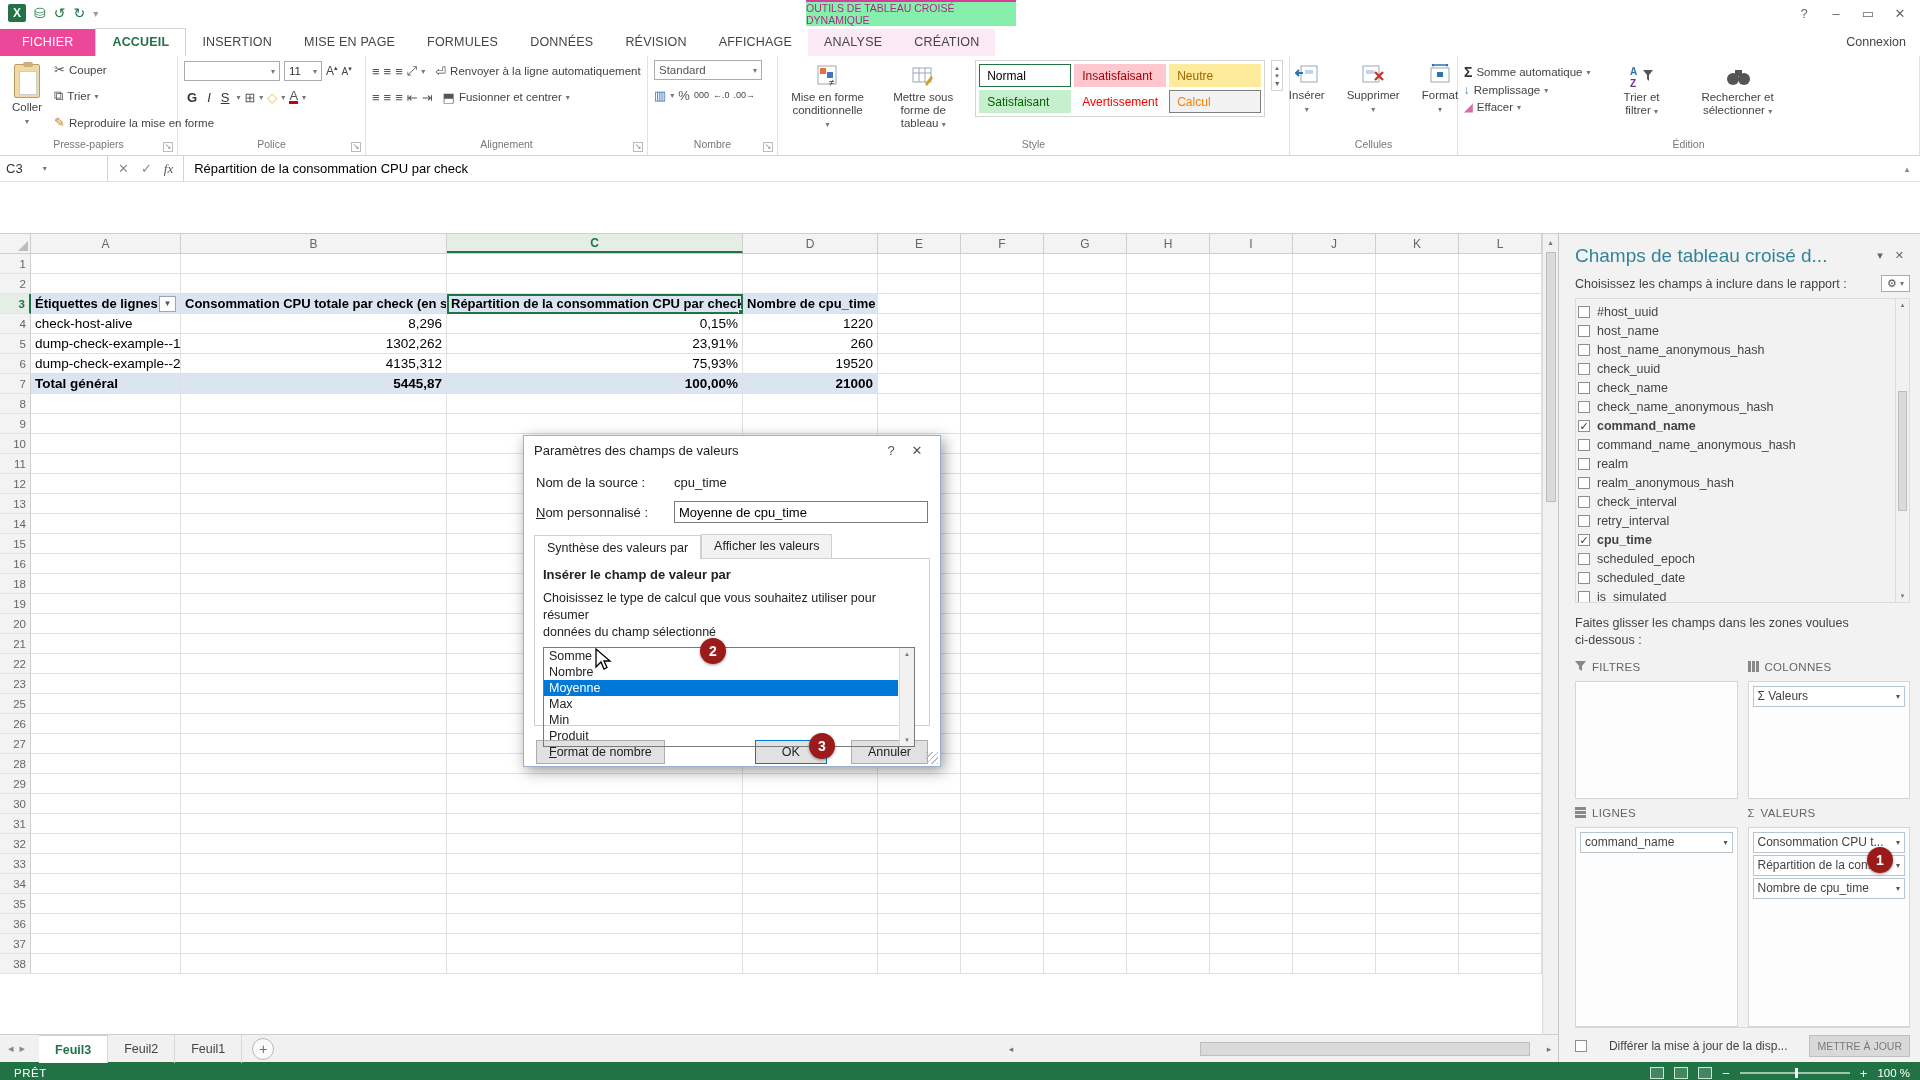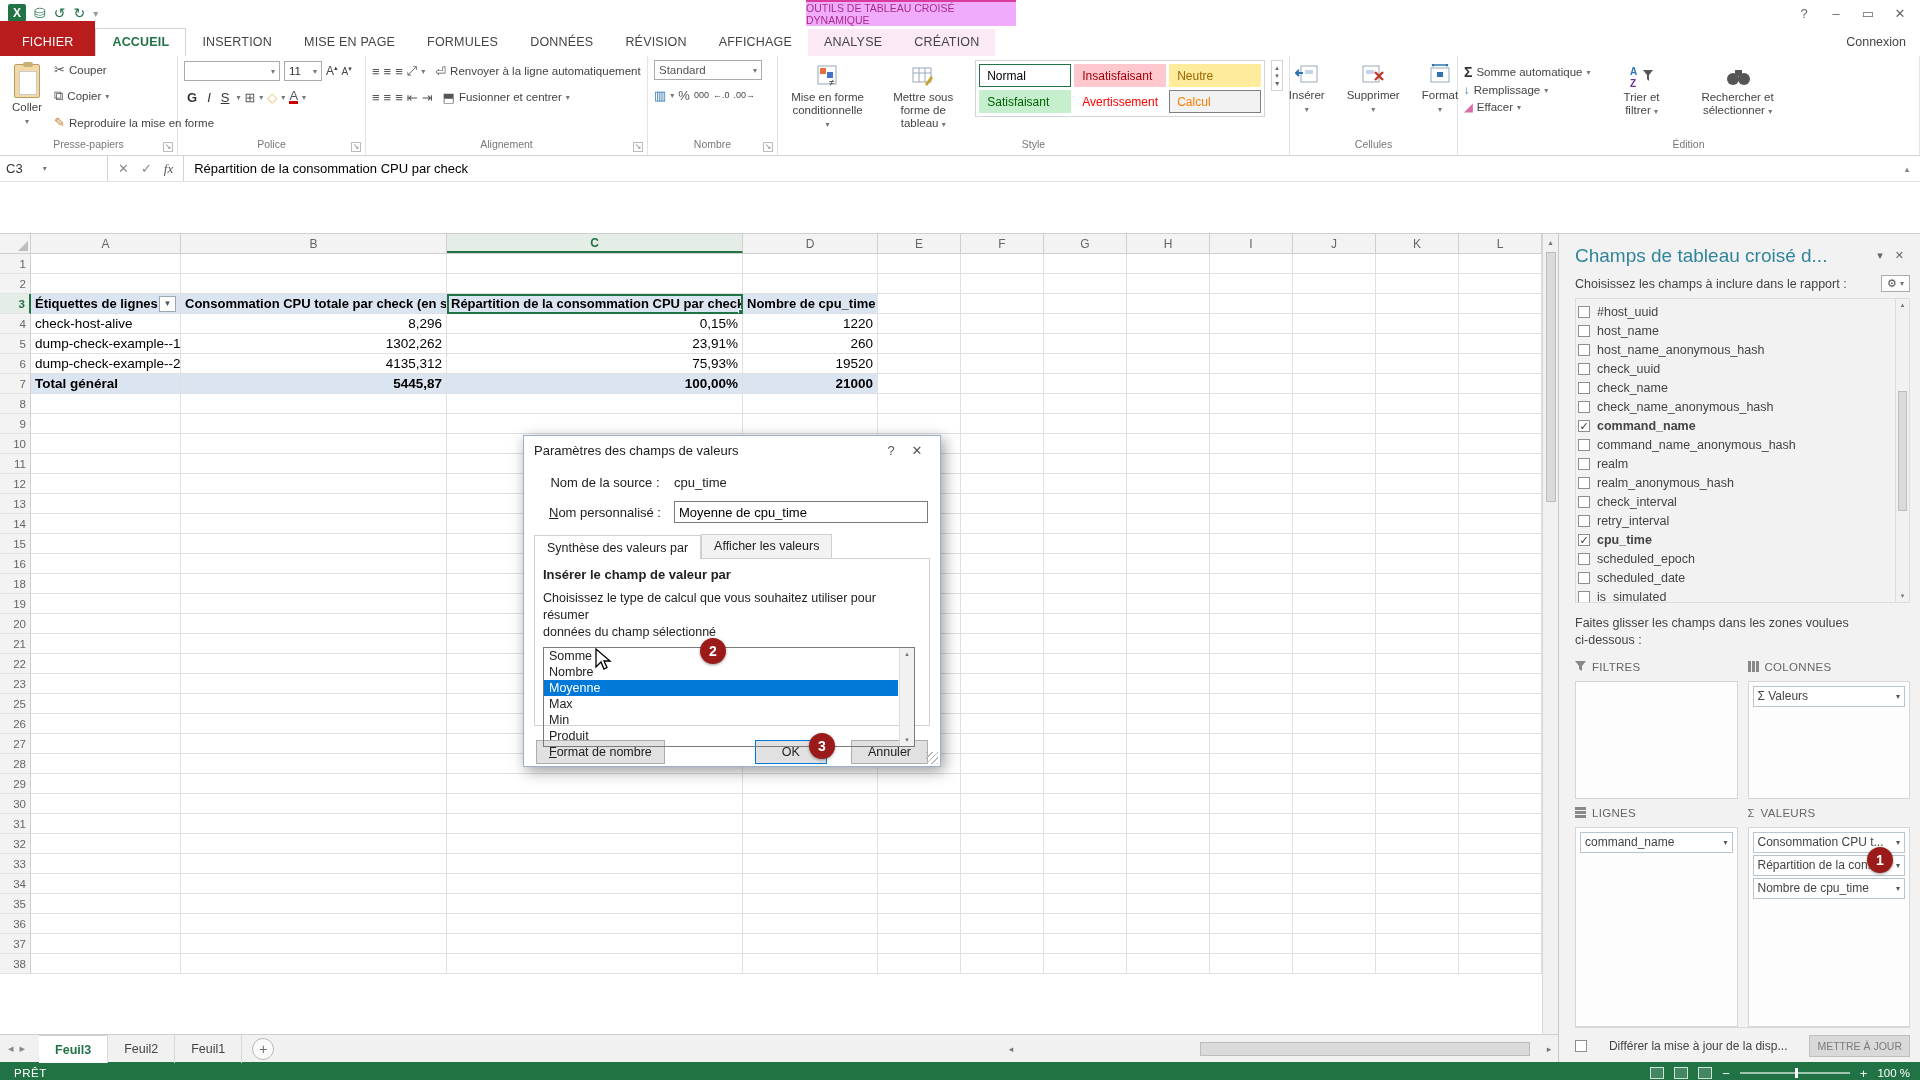--- a/index.html
+++ b/index.html
@@ -9,31 +9,31 @@
 
   
   .titlebar { height:26px; background:#fff; display:flex; align-items:center; position:relative;
     font-size:12px; color:#444; }
   .qat { display:flex; align-items:center; gap:8px; padding-left:8px; }
   .xl-logo { width:18px; height:18px; background:#217346; color:#fff; font-weight:bold;
     font-size:12px; display:flex; align-items:center; justify-content:center; border-radius:2px; }
   .qat .qbtn { color:#217346; font-size:14px; cursor:default; }
   .qat .qsep { color:#999; font-size:10px; }
   .ctx-strip { position:absolute; left:806px; top:0; width:210px; height:26px;
-    background:#f0abfc; border-top:2px solid #d83b9b; color:#ac2a86; font-size:10.5px;
+    background:#86efac; border-top:2px solid #d83b9b; color:#ac2a86; font-size:10.5px;
     display:flex; align-items:center; justify-content:center; }
   .win-title { position:absolute; left:0; right:0; text-align:center; color:#8a8a8a; font-size:13px; pointer-events:none; }
   .win-ctrls { position:absolute; right:6px; top:0; height:26px; display:flex; align-items:center; gap:4px; }
   .win-ctrls span { width:28px; text-align:center; color:#666; font-size:13px; }
 
   
   .tabrow { height:30px; background:#fff; display:flex; align-items:flex-end; position:relative;
     font-size:12.5px; }
   .tab { padding:6px 16px 7px; color:#444; letter-spacing:.2px; }
-  .tab.file { background:#b91c1c; color:#fff; padding:14px 22px 7px; }
+  .tab.file { background:#ec4899; color:#fff; padding:6px 22px 7px; }
   .tab.active { background:#fff; color:#217346; border:1px solid #d4d4d4; border-bottom:none; font-weight:bold; }
   .tab.contextual { background:#fbeaf6; color:#444; }
   .tabrow .acct { position:absolute; right:14px; bottom:7px; color:#444; font-size:12.5px; }
 
   
   .ribbon { height:100px; background:#fff; border-bottom:1px solid #d4d4d4; display:flex;
     font-size:11.5px; color:#444; }
   .rgroup { display:flex; flex-direction:column; border-right:1px solid #e3e3e3; padding:2px 4px 0; }
   .rbody { flex:1; display:flex; align-items:flex-start; gap:6px; padding:2px 2px; }
   .rlabel { height:17px; text-align:center; color:#777; font-size:10.5px; position:relative; padding:0 14px 2px; }
@@ -153,21 +153,21 @@
   .defer-label { flex:1; white-space:nowrap; overflow:hidden; font-size:12px;text-align:center; }
   .update-btn { background:#d9d9d9; border:1px solid #bfbfbf; color:#7a7a7a; font-size:10.5px; padding:4px 7px; white-space:nowrap; }
 
   
   .dialog { position:absolute; left:523px; top:435px; width:418px; height:332px; background:#fff;
     border:1px solid #9ab0cc; box-shadow:3px 4px 14px rgba(0,0,0,.4); font-size:13px; color:#222; z-index:10; }
   .dlg-title { height:28px; display:flex; align-items:center; padding:0 10px; font-size:13px; color:#222; }
   .dlg-title .t { flex:1; }
   .dlg-ic { color:#555; width:26px; text-align:center; font-size:13px; }
   .dlg-row { display:flex; align-items:center; padding:0 12px; height:24px; margin-top:6px; }
-  .dlg-row .lbl { width:138px;text-align:center; }
+  .dlg-row .lbl { width:138px; }
   .dlg-val { color:#222; }
   .dlg-input { flex:1; border:1px solid #7a7a7a; height:22px; font-size:13px; padding:0 4px;
     font-family:"Liberation Sans", sans-serif; }
   .u-first::first-letter { text-decoration:underline; }
   .dlg-tabs { display:flex; padding:0 10px; margin-top:10px; position:relative; z-index:2; }
   .dtab { padding:4px 12px; border:1px solid #d0d0d0; border-bottom:none; background:#f2f2f2; font-size:12.5px; }
   .dtab.active { background:#fff; position:relative; top:1px; padding-top:5px; }
   .dlg-content { margin:0 10px; border:1px solid #d0d0d0; height:168px; padding:8px 8px; background:#fff; }
   .dlg-heading { font-weight:bold; margin-bottom:8px; }
   .dlg-line { font-size:12.5px; color:#222; line-height:1.35; }
@@ -240,21 +240,21 @@
           <span>Coller</span>
             <span class="caret">▾</span>
         </div>
         <div class="vstack">
           <div class="sbtn">
             <span class="icon12">✂</span>
             <span>Couper</span>
           </div>
           <div class="sbtn">
             <span class="icon12">⧉</span>
-            <span>Copier</span>
+            <span>Trier</span>
               <span class="caret">▾</span>
           </div>
           <div class="sbtn">
             <span class="icon12" style="color:#c27b2c;">✎</span>
             <span>Reproduire la mise en forme</span>
           </div>
         </div>
       </div>
       <div class="rlabel"><span>Presse-papiers</span>
         <span class="launcher">↘</span></div>

